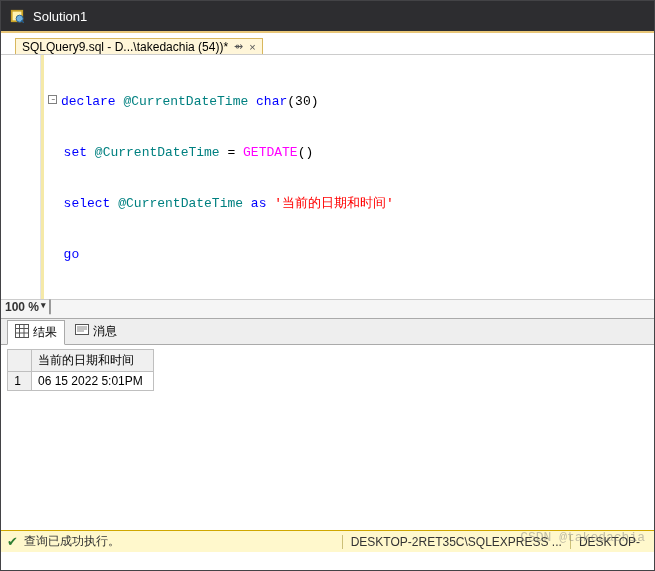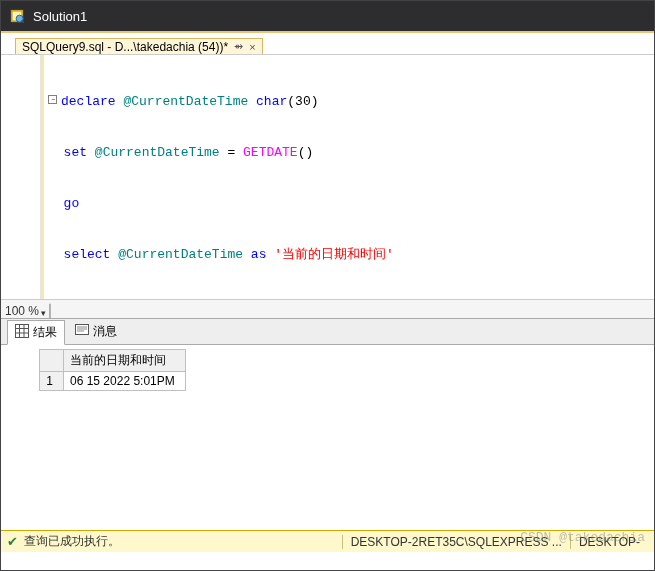--- a/index.html
+++ b/index.html
@@ -14,26 +14,26 @@
   .gutter { width: 40px; border-right: 1px solid #e5e5e5; background: #fff; }
   .editor { flex: 1; font-family: Consolas, "Courier New", monospace; font-size: 13px; padding: 4px 4px; line-height: 17px; white-space: pre; overflow: auto; border-left: 3px solid #f5e9a8; }
   .editor .line { display: block; }
   .outline-box { display: inline-block; width: 9px; height: 9px; border: 1px solid #808080; margin-right: 4px; vertical-align: 1px; position: relative; }
   .outline-box::before { content: "-"; position: absolute; top: -5px; left: 1px; font-size: 11px; color: #808080; }
   .kw { color: #0000ff; }
   .fn { color: #ff00ff; }
   .str { color: #ff0000; }
   .var { color: #008080; }
   .ty { color: #0000ff; }
-  .zoom-row { border-top: 1px solid #ccc; border-bottom: 1px solid #aaa; height: 20px; display: flex; align-items: flex-end; padding: 0 4px; font-size: 12px; color: #333; background: #f5f5f5; }
+  .zoom-row { border-top: 1px solid #ccc; border-bottom: 1px solid #aaa; height: 20px; display: flex; align-items: flex-start; padding: 0 4px; font-size: 12px; color: #333; background: #f5f5f5; font-weight: bold; }
   .zoom-row .dd { margin-left: 2px; font-size: 9px; }
   .pane-tabs { background: #eee; height: 26px; border-bottom: 1px solid #aaa; display: flex; align-items: center; padding-left: 6px; gap: 2px; }
   .pane-tab { display: flex; align-items: flex-start; gap: 4px; padding: 3px 7px; font-size: 12px; border: 1px solid transparent; }
   .pane-tab.active { background: #fff; border: 1px solid #aaa; border-bottom: 1px solid #fff; position: relative; top: 1px; }
-  .grid-area { background: #fff; height: 185px; padding: 4px 6px; overflow: auto; margin-left: 32px; }
+  .grid-area { background: #fff; height: 185px; padding: 4px 6px; overflow: auto; }
   table.results { border-collapse: collapse; font-size: 12px; }
   table.results th, table.results td { border: 1px solid #bfbfbf; padding: 2px 10px 2px 6px; text-align: left; background: #fff; }
   table.results th { background: #f0f0f0; font-weight: normal; }
   table.results td.rowhdr { background: #f0f0f0; text-align: center; min-width: 24px; }
   .status-bar { background: #fff8cc; border-top: 1px solid #cfa700; height: 22px; display: flex; align-items: center; padding: 0 6px; font-size: 12px; color: #333; }
   .status-bar .ok { color: #2e7d32; margin-right: 6px; font-size: 13px; }
   .status-bar .spacer { flex: 1; }
   .status-bar .cell { padding: 0 8px; border-left: 1px solid #ccc077; }
   .watermark { position: absolute; right: 10px; bottom: 26px; color: rgba(120,120,120,.45); font-size: 13px; font-family: Liberation Mono, monospace; pointer-events: none; }
   .icon16 { width: 14px; height: 14px; display: inline-block; }
@@ -59,22 +59,22 @@
     <span class="pin">⇴</span>
     <span class="close">×</span>
   </div>
 </div>
 
 <div class="editor-wrap">
   <div class="gutter"></div>
   <div class="editor">
     <span class="line"><span class="outline-box"></span><span class="kw">declare</span> <span class="var">@CurrentDateTime</span> <span class="ty">char</span><span>(30)</span></span>
     <span class="line">  <span class="kw">set</span> <span class="var">@CurrentDateTime</span><span> = </span><span class="fn">GETDATE</span><span>()</span></span>
+    <span class="line">  <span class="kw">select</span> <span class="var">@CurrentDateTime</span><span class="kw"> as </span><span class="str">'当前的日期和时间'</span></span>
     <span class="line">  <span class="kw">go</span></span>
-    <span class="line">  <span class="kw">select</span> <span class="var">@CurrentDateTime</span><span class="kw"> as </span><span class="str">'当前的日期和时间'</span></span>
   </div>
 </div>
 
 <div class="zoom-row">
   <span>100 %</span>
   <span class="dd">▾</span>
   <span style="margin-left:4px;color:#888">▏</span>
 </div>
 
 <div class="pane-tabs">

